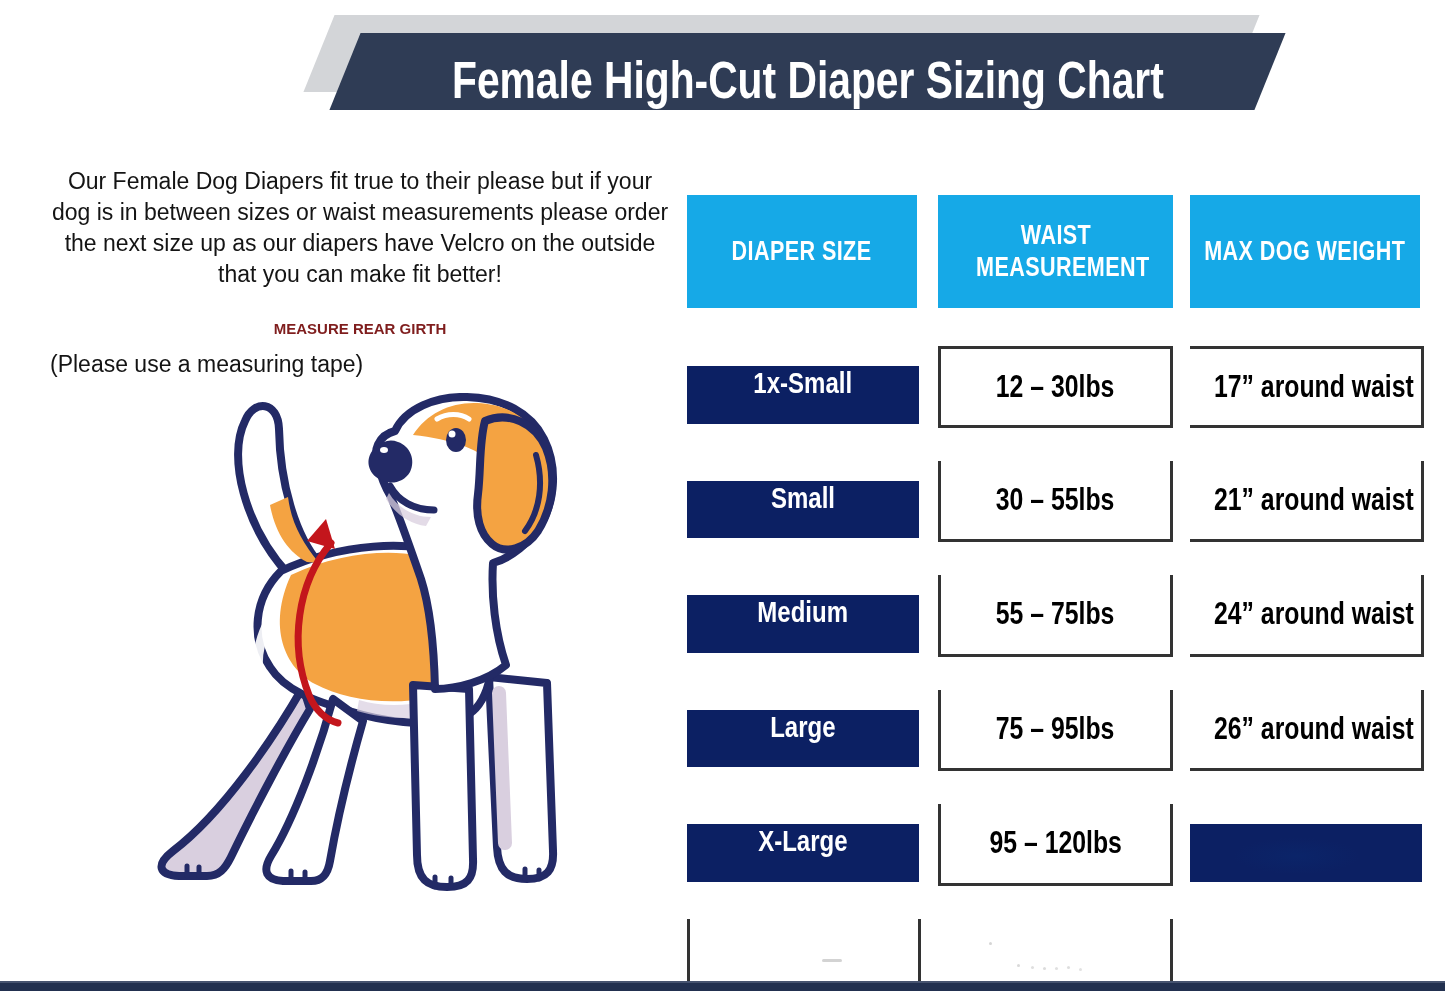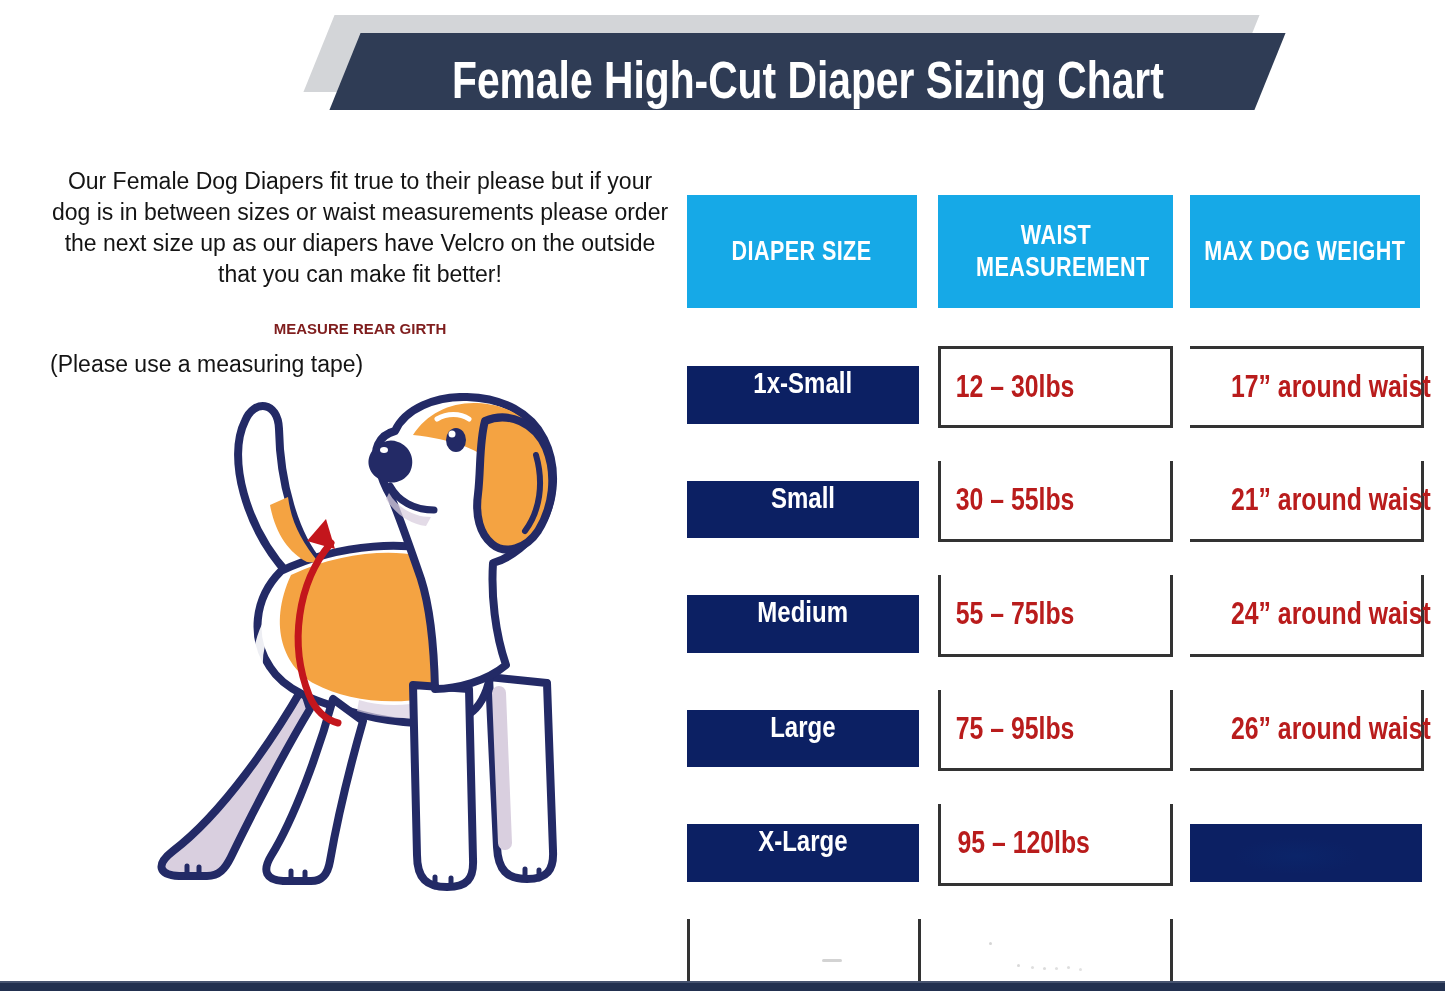--- a/index.html
+++ b/index.html
@@ -55,22 +55,22 @@
   .th.last{border-right:none;}
   .th .wrap2{white-space:normal;width:200px;line-height:1.18;}
   .td-size{
     background:#0c2063;background-clip:padding-box;
     border-bottom:4px solid #ffffff;border-right:2px solid #ffffff;
     display:flex;align-items:flex-start;justify-content:center;
     color:#ffffff;font-size:30px;font-weight:bold;position:relative;margin-top:36px;
   }
   .td-val{
     background:#ffffff;border:3px solid #333333;
-    display:flex;align-items:center;
-    color:#b91c1c;font-size:31px;font-weight:bold;position:relative;margin-top:16px;
+    display:flex;align-items:center;justify-content:center;
+    color:#000000;font-size:31px;font-weight:bold;position:relative;margin-top:16px;
   }
   .td-val.no-top{border-top:none;}
   .td-val.no-left{border-left:none;padding-left:16px;}
   
   .smudge-size{
     position:absolute;inset:0;
     background:radial-gradient(ellipse 90px 26px at 46% 55%,rgba(10,40,110,.55),rgba(10,40,110,0) 70%);
   }
   .smudge-dash{
     position:absolute;left:58%;top:52%;width:20px;height:3px;

